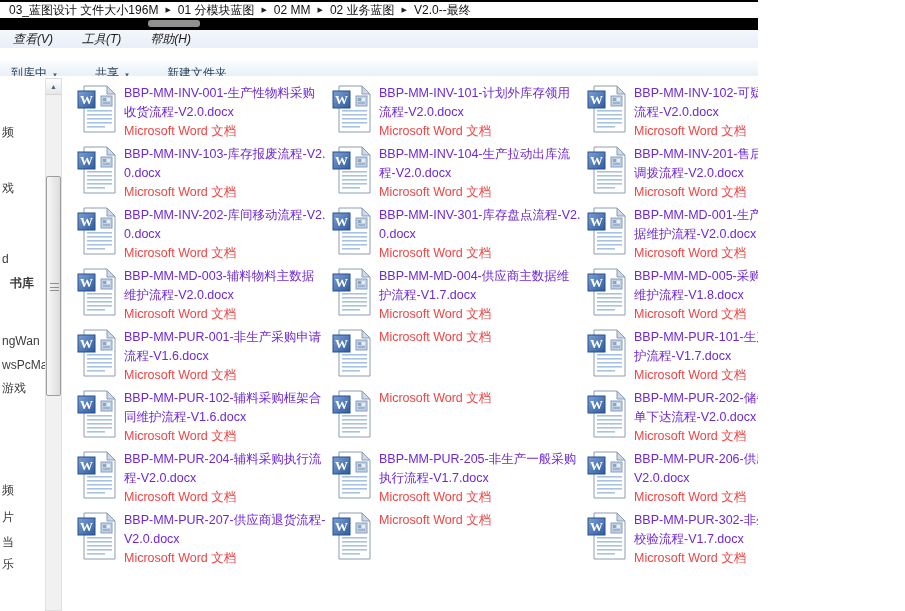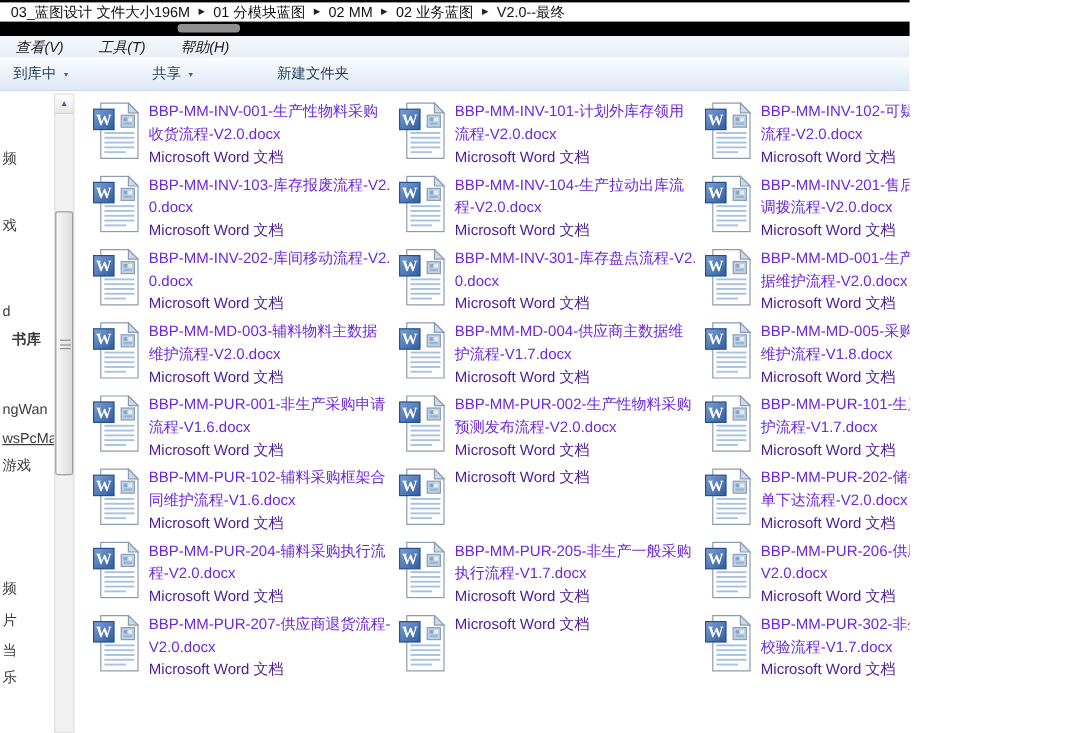--- a/index.html
+++ b/index.html
@@ -40,24 +40,24 @@
   
   .menu-bar{
     position:absolute;left:0;top:30px;width:905px;height:18px;
     background:linear-gradient(#f4f7fb,#e9eef7);
     display:flex;align-items:center;font-size:12px;color:#1a1a1a;
   }
   .menu-item{margin-left:13px;margin-right:16px;cursor:default;font-style:italic;}
   .menu-item:first-child{margin-left:13px;}
   
   .toolbar{
-    position:absolute;left:0;top:48px;width:905px;height:28px;
+    position:absolute;left:0;top:60px;width:905px;height:28px;
     background:linear-gradient(#fbfdfe,#e9f0f9 60%,#dfe9f6);
     border-bottom:1px solid #cfdced;
-    display:flex;align-items:center;font-size:12px;color:#1f3b57;gap:32px;
+    display:flex;align-items:center;font-size:12px;color:#1f3b57;
   }
   .tool-item{display:flex;align-items:center;margin-left:7px;margin-right:22px;padding:3px 4px;border-radius:2px;cursor:default;}
   .tool-item .dd{font-size:6px;color:#44617d;margin-left:5px;position:relative;top:1px;}
   
   .content{position:absolute;left:0;top:76px;width:905px;height:535px;background:#fff;}
   .sidebar-strip{position:absolute;left:0;top:0;width:45px;height:535px;overflow:hidden;background:#fff;}
   .side-frag{position:absolute;left:2px;font-size:12px;color:#3c3c3c;white-space:nowrap;cursor:default;}
   
   .vscroll{position:absolute;left:45px;top:2px;width:17px;height:533px;background:#f1f1f1;border:1px solid #e0e0e0;}
   .vscroll .up-btn{
@@ -75,21 +75,21 @@
   .vscroll .grip:before{content:"";position:absolute;left:0;top:3px;width:9px;height:1px;background:#8f8f8f;}
   
   .file-grid{
     position:absolute;left:77px;top:8px;
     display:grid;grid-template-columns:repeat(3,255px);grid-auto-rows:61px;
   }
   .file-item{display:flex;align-items:flex-start;cursor:default;}
   .file-icon{flex:none;width:40px;height:48px;margin-top:1px;}
   .file-text{margin-left:7px;width:202px;font-size:12.5px;line-height:19px;}
   .fname{color:#6d28d9;word-break:break-all;}
-  .ftype{color:#4c1d95;}
+  .ftype{color:#ef4444;}
 </style>
 </head>
 <body>
 
 <div class="window">
 
   <div class="address-bar">
     <div class="breadcrumb">
         <span class="crumb">03_蓝图设计 文件大小196M</span>
         <span class="crumb-sep">▶</span>
@@ -143,21 +143,21 @@
       </span>
     </div>
 
   <div class="content">
     <div class="sidebar-strip">
         <span class="side-frag" style="top: 48px; left: 2px;">频</span>
         <span class="side-frag" style="top: 104px; left: 2px;">戏</span>
         <span class="side-frag" style="top: 176px; left: 2px;">d</span>
         <span class="side-frag" style="top: 199px; left: 10px; font-weight: bold;">书库</span>
         <span class="side-frag" style="top: 258px; left: 2px;">ngWan</span>
-        <span class="side-frag" style="top: 282px; left: 2px; text-decoration: underline;">wsPcMa</span>
+        <span class="side-frag" style="top: 282px; left: 2px;">wsPcMa</span>
         <span class="side-frag" style="top: 304px; left: 2px;">游戏</span>
         <span class="side-frag" style="top: 406px; left: 2px;">频</span>
         <span class="side-frag" style="top: 433px; left: 2px;">片</span>
         <span class="side-frag" style="top: 458px; left: 2px;">当</span>
         <span class="side-frag" style="top: 480px; left: 2px;">乐</span>
       </div>
 
     <div class="vscroll">
       <div class="up-btn">
         <span>▲</span>
@@ -576,21 +576,20 @@
           <linearGradient id="wbadge" x1="0" y1="0" x2="1" y2="1">
             <stop offset="0" stop-color="#7ca0d4"></stop>
                   <stop offset="1" stop-color="#2f5b9d"></stop>
           </linearGradient>
         </defs>
         <rect x="1" y="6" width="17" height="17" fill="url(#wbadge)" stroke="#24508f"></rect>
         <text x="9.5" y="19" font-size="13" font-weight="bold" fill="#ffffff" text-anchor="middle" font-family="Liberation Serif, serif">W</text>
       </svg>
     </span>
     <span class="file-text">
-      <div class="fname">BBP-MM-PUR-002-生产性物料采购预测发布流程-V2.0.docx</div>
       <div class="ftype">Microsoft Word 文档</div>
     </span>
   </div>
 
   <div class="file-item">
     <span class="file-icon">
       <svg width="40" height="48" viewBox="0 0 40 48">
         <path d="M7 1 H30 L38 9 V47 H7 Z" fill="#ffffff" stroke="#8c9cb0"></path>
         <path d="M30 1 V9 H38 Z" fill="#ccd9ea" stroke="#8c9cb0"></path>
         <rect x="24" y="11" width="11" height="10" fill="#c2d1e2" stroke="#87a0bd"></rect>

